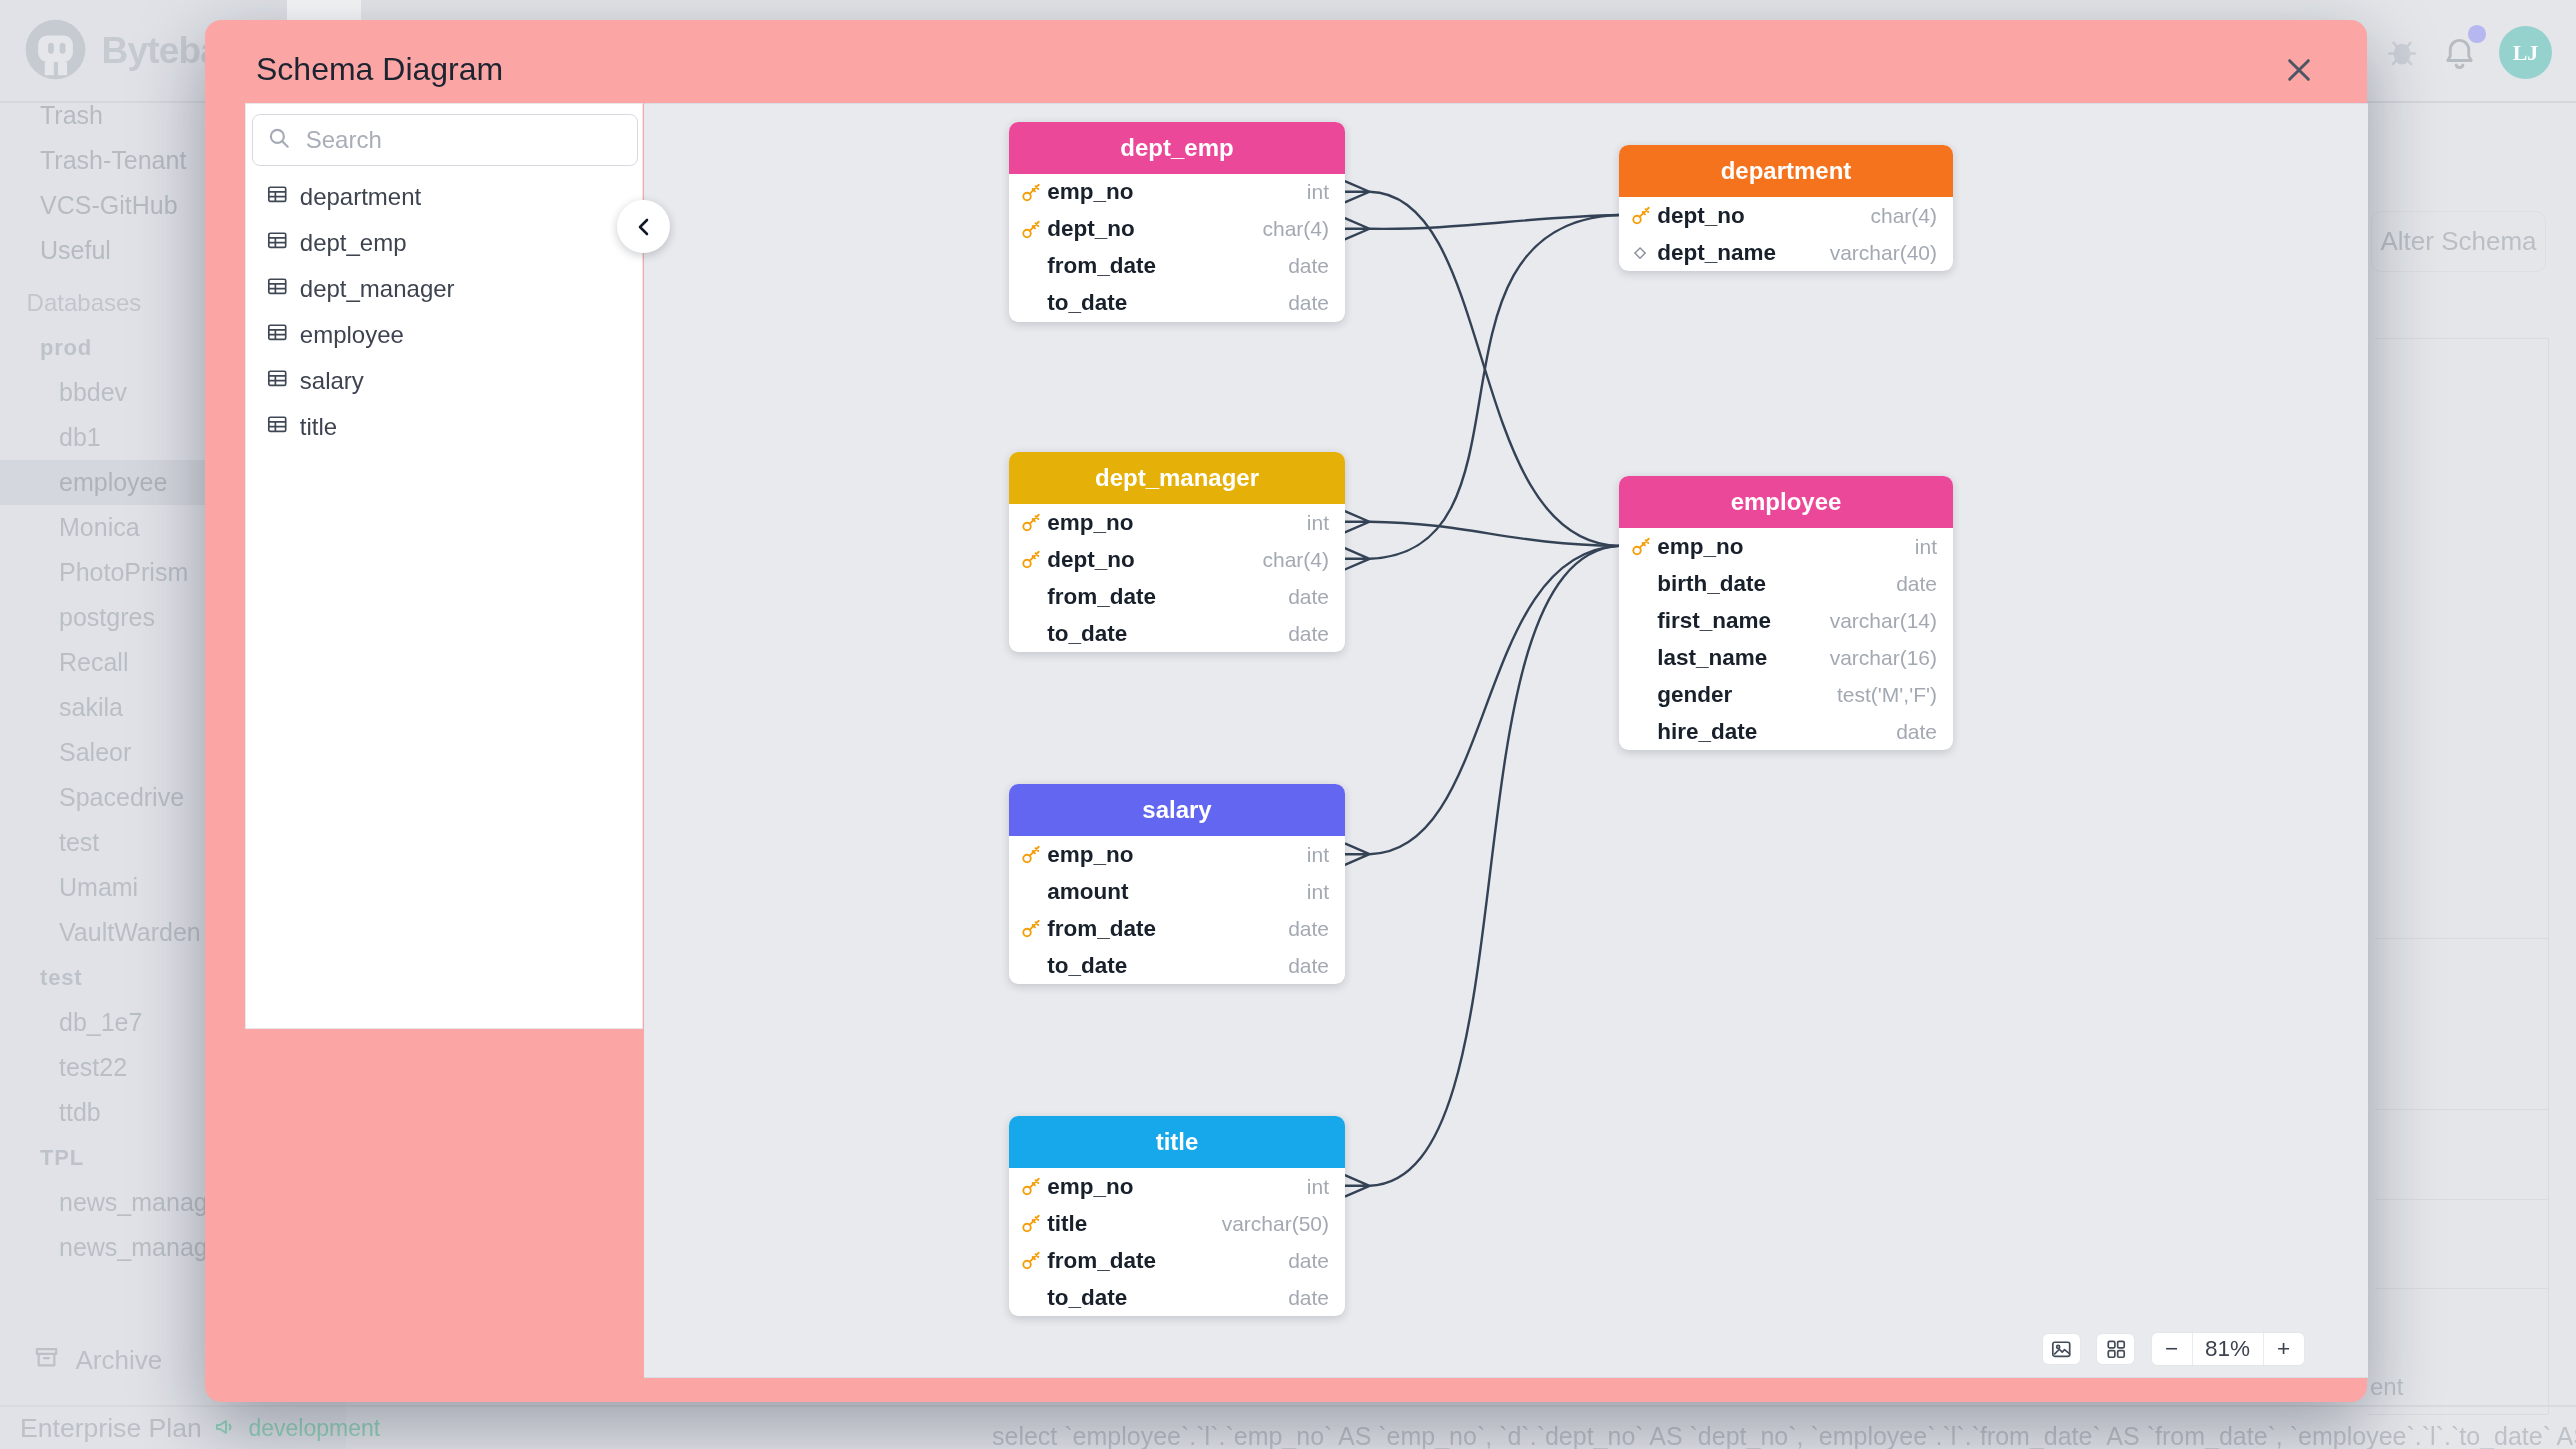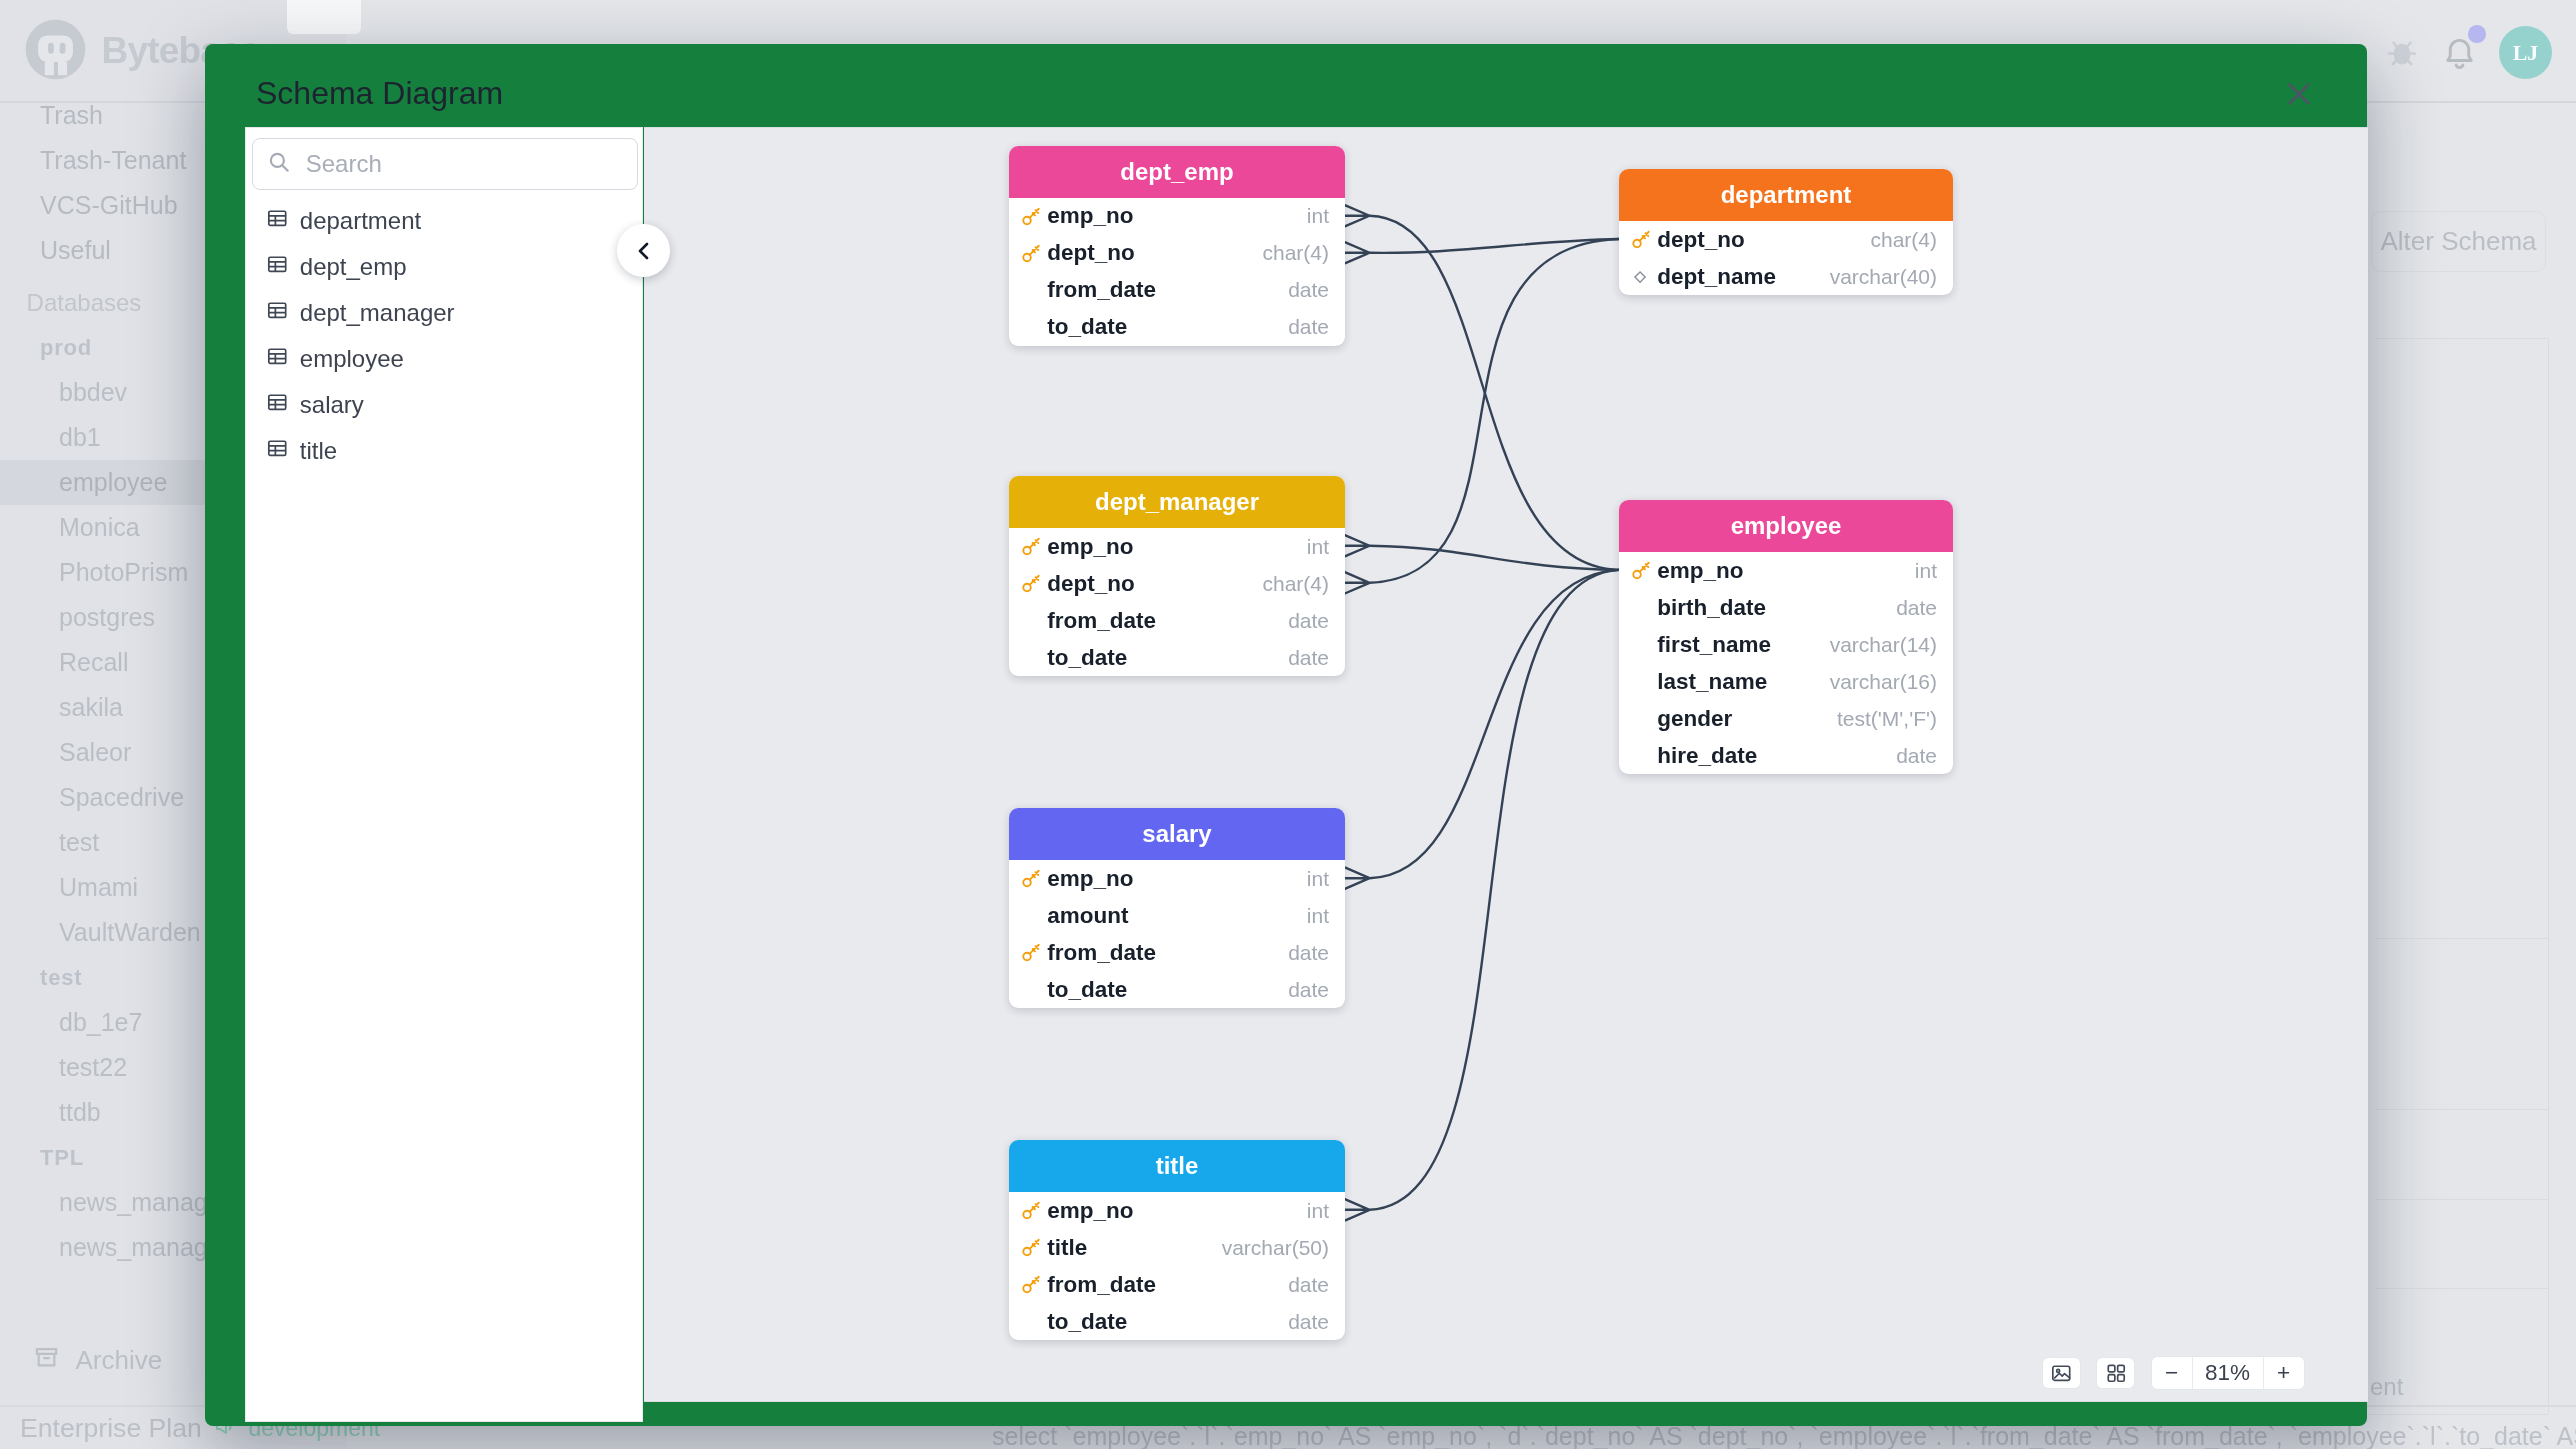--- a/index.html
+++ b/index.html
@@ -33,26 +33,26 @@
   .alter-btn{position:absolute;left:2371px;top:211px;width:175px;height:61px;border:1.6px solid #b7bcc6;border-radius:9.7px;
     display:flex;align-items:center;justify-content:center;font-size:26px;color:#757e8c;box-sizing:border-box;}
   .faint-h{position:absolute;height:0.8px;background:#b2b7c1;}
   .faint-v{position:absolute;width:0.8px;background:#b2b7c1;}
   .frag-text{position:absolute;left:2370px;top:1373px;font-size:24px;color:#7d8694;}
   .sql-text{position:absolute;left:992px;top:1422px;font-size:25px;color:#7a8290;white-space:nowrap;font-family:"Liberation Sans","DejaVu Sans",sans-serif;}
 
   .overlay{position:absolute;inset:0;background:rgba(255,255,255,0.5);}
 
   
-  .modal{position:absolute;left:205px;top:44px;width:2162px;height:1382px;background:#15803d;border-radius:8px;
+  .modal{position:absolute;left:205px;top:20px;width:2162px;height:1382px;background:#fca5a5;border-radius:16px;
     box-shadow:0 24px 72px rgba(15,23,42,0.35);}
   .modal-title{position:absolute;left:51px;top:31px;font-size:32px;color:#1c2430;}
   .close-btn{position:absolute;left:2073px;top:29px;width:42px;height:42px;display:flex;align-items:center;justify-content:center;cursor:pointer;background:none;border:none;padding:0;}
 
-  .panel{position:absolute;left:40px;top:83px;width:398px;height:1295px;border:1.6px solid #e6e8ec;box-sizing:border-box;background:#fff;}
+  .panel{position:absolute;left:40px;top:83px;width:398px;height:926px;border:1.6px solid #e6e8ec;box-sizing:border-box;background:#fff;}
   .search-box{position:absolute;left:6.4px;top:9.7px;width:386px;height:52px;border:1.6px solid #d6dae0;border-radius:8px;box-sizing:border-box;display:flex;align-items:center;padding:0 13px;gap:11.3px;background:#fff;}
   .search-input{border:none;outline:none;font-size:24px;color:#374151;width:100%;font-family:inherit;background:transparent;}
   .search-input::placeholder{color:#a8aeb8;}
   .tlist{position:absolute;left:0;top:70px;width:100%;}
   .tlist-row{height:46px;display:flex;align-items:center;gap:11.3px;padding-left:20px;font-size:24px;color:#3d4450;cursor:pointer;}
 
   .canvas{position:absolute;left:439px;top:83px;width:1724px;height:1275px;background:#e9eaee;border-top:0.8px solid #d9dce2;border-bottom:0.8px solid #d9dce2;box-sizing:border-box;overflow:hidden;}
   #edges{position:absolute;left:0;top:0;z-index:1;}
   #nodes{position:absolute;left:0;top:0;z-index:2;width:100%;height:100%;pointer-events:none;}
   .dnode{position:absolute;background:#fff;border-radius:9.7px;box-shadow:0 2.4px 8px rgba(15,23,42,0.16);overflow:hidden;pointer-events:auto;}

